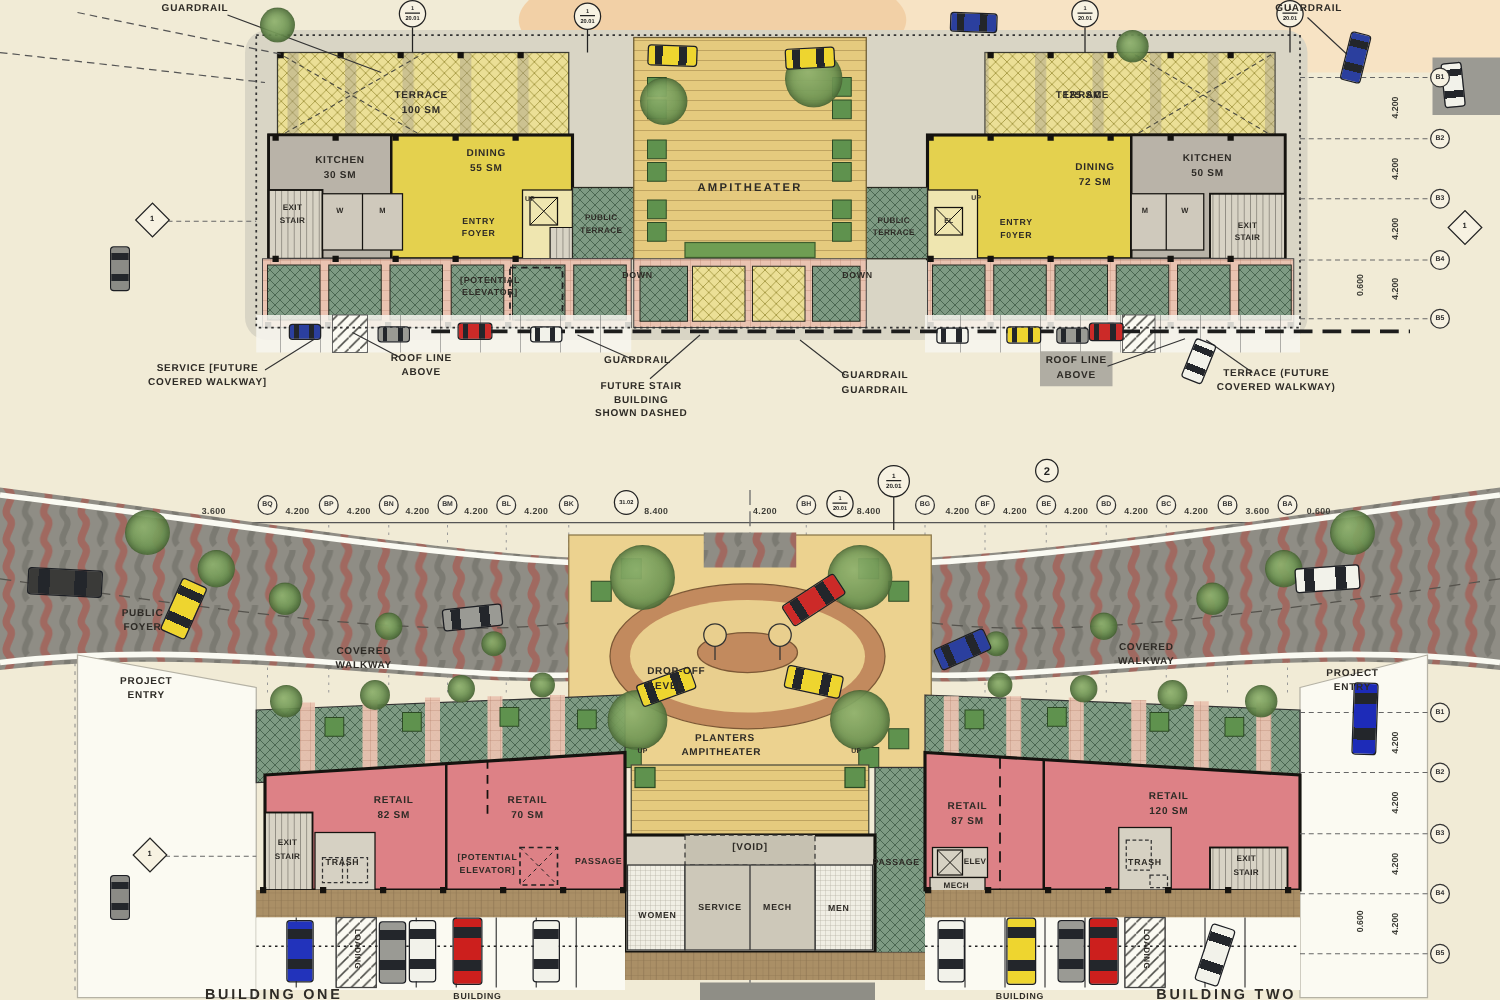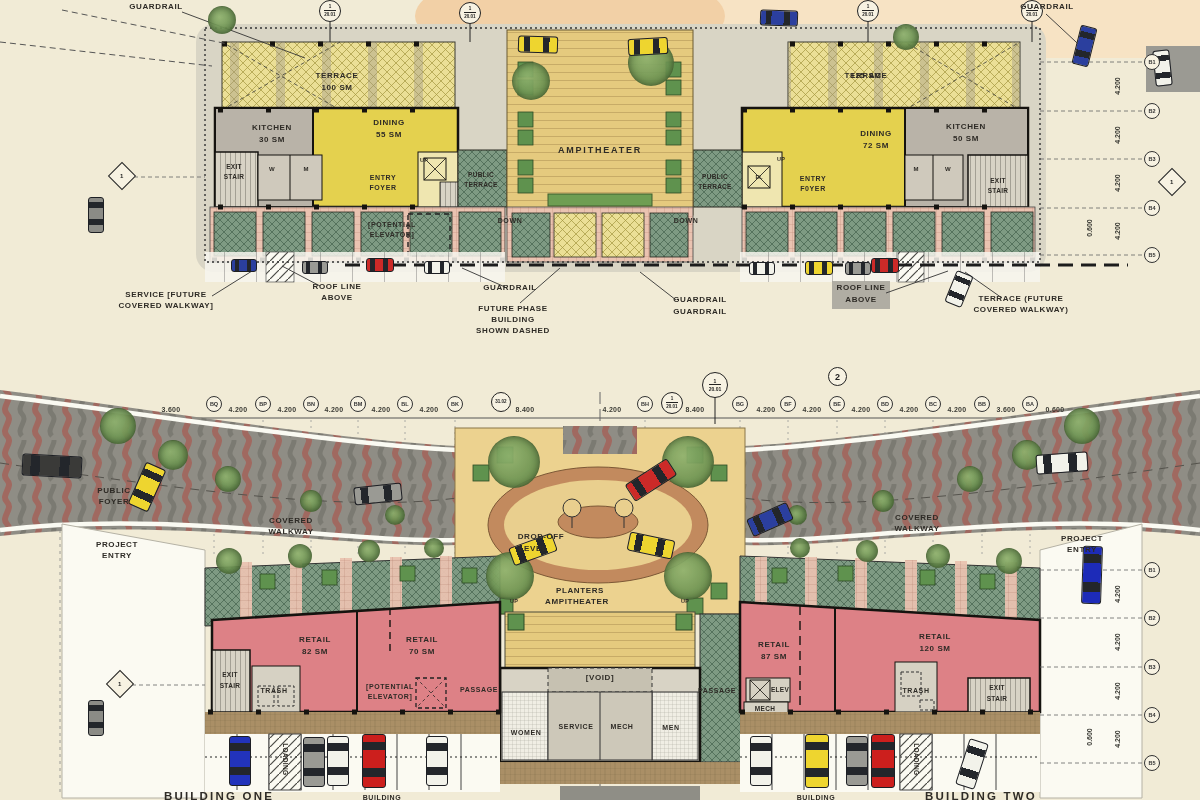--- a/index.html
+++ b/index.html
@@ -405,21 +405,21 @@
 <div class="lbl s6" style="left:916px;top:166px">M</div>
 <div class="lbl s6" style="left:948px;top:166px">W</div>
 <div class="lbl s65" style="left:998px;top:178px">EXIT</div>
 <div class="lbl s65" style="left:998px;top:188px">STAIR</div>
 
 <div class="lbl" style="left:166px;top:291px">SERVICE [FUTURE</div>
 <div class="lbl" style="left:166px;top:302px">COVERED WALKWAY]</div>
 <div class="lbl" style="left:337px;top:283px">ROOF LINE</div>
 <div class="lbl" style="left:337px;top:294px">ABOVE</div>
 <div class="lbl" style="left:510px;top:284px">GUARDRAIL</div>
-<div class="lbl" style="left:513px;top:305px">FUTURE PHASE</div>
+<div class="lbl" style="left:513px;top:305px">FUTURE STAIR</div>
 <div class="lbl" style="left:513px;top:316px">BUILDING</div>
 <div class="lbl" style="left:513px;top:327px">SHOWN DASHED</div>
 <div class="lbl" style="left:700px;top:296px">GUARDRAIL</div>
 <div class="lbl" style="left:700px;top:308px">GUARDRAIL</div>
 <div class="lbl" style="left:861px;top:284px">ROOF LINE</div>
 <div class="lbl" style="left:861px;top:296px">ABOVE</div>
 <div class="lbl" style="left:1021px;top:295px">TERRACE (FUTURE</div>
 <div class="lbl" style="left:1021px;top:306px">COVERED WALKWAY)</div>
 
 <div class="titleblk">

